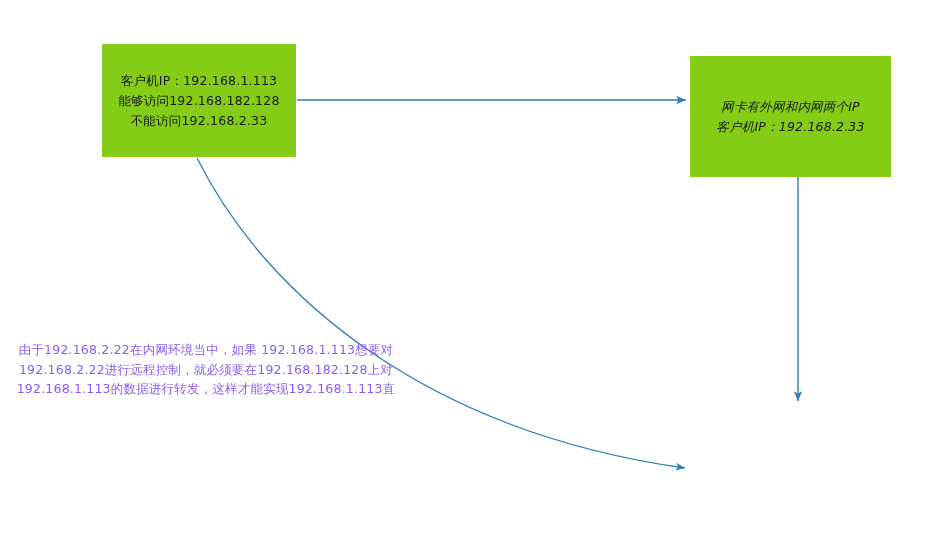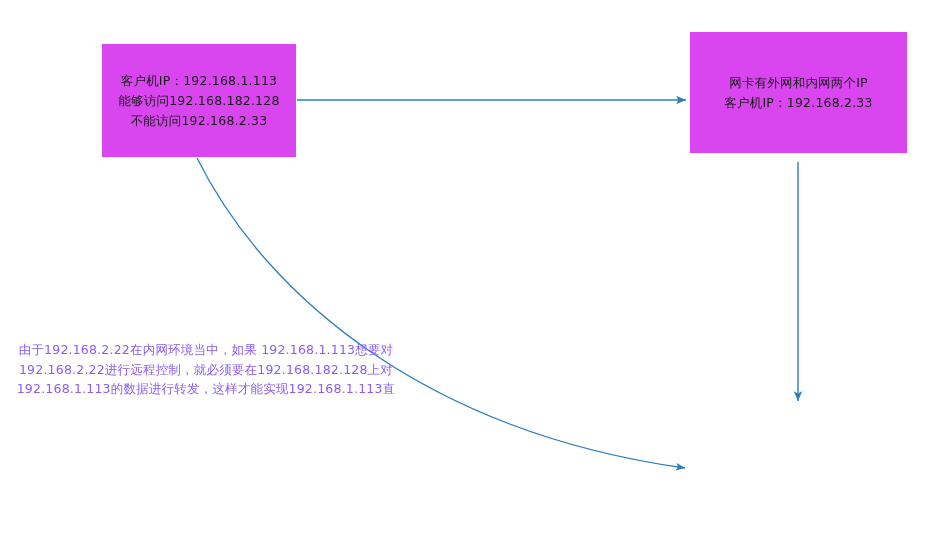--- a/index.html
+++ b/index.html
@@ -13,21 +13,21 @@
     font-family: "DejaVu Sans", "Liberation Sans", sans-serif;
     overflow: hidden;
   }
   #canvas {
     position: relative;
     width: 948px;
     height: 556px;
   }
   .node {
     position: absolute;
-    background: #d946ef;
+    background: #84cc16;
     display: flex;
     flex-direction: column;
     align-items: center;
     justify-content: center;
     box-sizing: border-box;
   }
   .node .line {
     color: #1a1a1a;
     font-size: 12.5px;
     line-height: 20px;
@@ -35,23 +35,24 @@
     letter-spacing: 0.2px;
   }
   #node-client {
     left: 102px;
     top: 44px;
     width: 194px;
     height: 113px;
   }
   #node-gateway {
     left: 690px;
-    top: 32px;
-    width: 217px;
+    top: 56px;
+    width: 201px;
     height: 121px;
+    font-style: italic;
   }
   #node-intranet-server {
     left: 690px;
     top: 406px;
     width: 217px;
     height: 117px;
   }
   #edges {
     position: absolute;
     left: 0;

